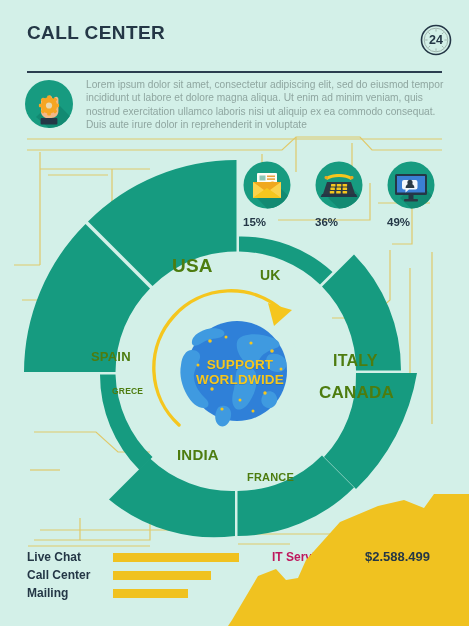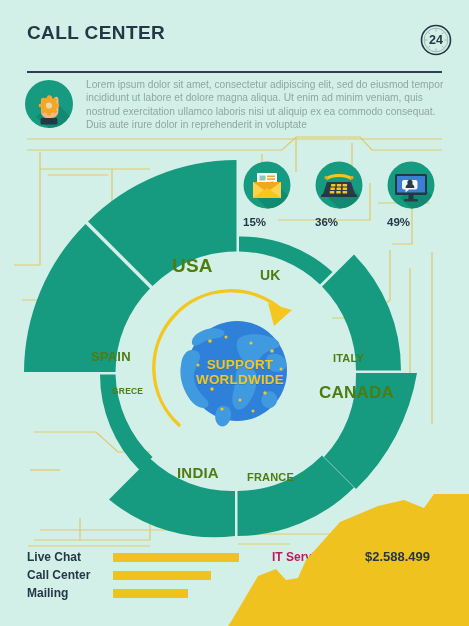--- a/index.html
+++ b/index.html
@@ -48,23 +48,23 @@
 
   
   .wheel { position:absolute; left:0; top:0; width:469px; height:626px; }
 
   .seg-label {
     position:absolute; color:#4d7c0f; font-weight:bold;
     white-space:nowrap; letter-spacing:.2px;
   }
   .lbl-usa    { font-size:19px; left:172px; top:255px; }
   .lbl-canada { font-size:17px; left:319px; top:383px; }
-  .lbl-india  { font-size:15px; left:177px; top:464px; }
+  .lbl-india  { font-size:15px; left:177px; top:446px; }
   .lbl-spain  { font-size:13px; left:91px;  top:349px; }
-  .lbl-italy  { font-size:11px; left:322px; top:352px;padding-left:11px; }
+  .lbl-italy  { font-size:16px; left:322px; top:352px;padding-left:11px; }
   .lbl-france { font-size:11px; left:247px; top:471px; }
   .lbl-uk     { font-size:14px; left:260px; top:267px; }
   .lbl-grece  { font-size:8.5px; left:112px; top:386px; }
 
   .globe-text {
     position:absolute; left:175px; top:357px; width:130px;
     text-align:center; color:#f5c61e; font-weight:bold;
     font-size:13.5px; line-height:15px; letter-spacing:.2px;
     text-shadow:0 1px 0 rgba(0,0,0,.12);
   }

